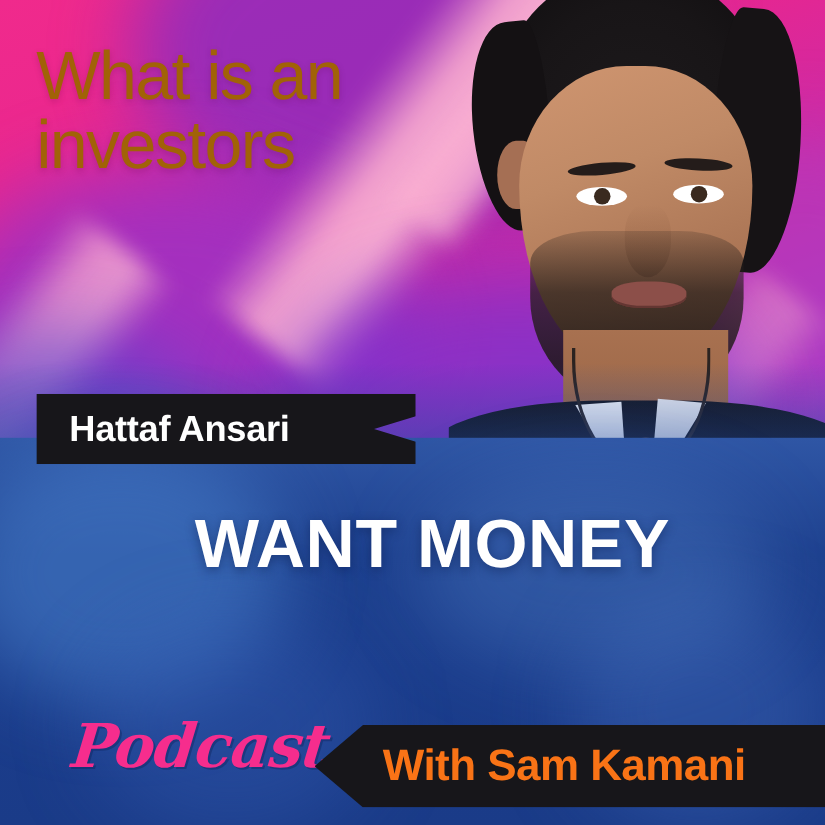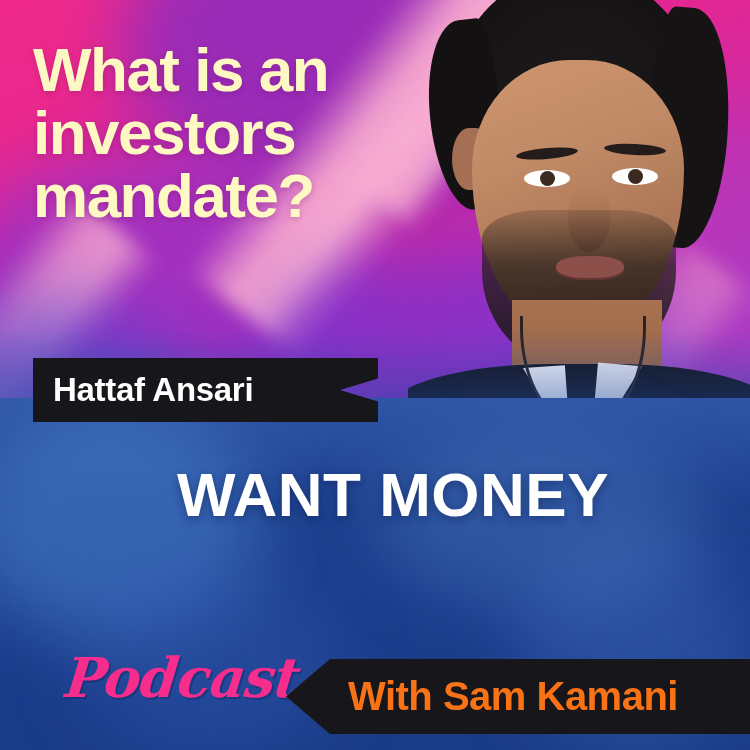--- a/index.html
+++ b/index.html
@@ -150,36 +150,36 @@
     border:3px solid #2b2320;
     border-top:none; border-left-color:#2b2320; border-right-color:#2b2320;
     border-radius:0 0 56% 56% / 0 0 100% 100%;
   }
 
   
   .headline {
     position:absolute;
     left:33px; top:38px; width:400px;
     font-size:62px;
-    font-weight:bold;
+    font-weight:normal;
     line-height:1.02;
-    color:#fef9c3;
+    color:#a16207;
     letter-spacing:-1.5px;
     text-shadow:0 2px 6px rgba(90,10,70,.22);
   }
   .headline .ln { display:block; }
 
   
   .name-banner {
     position:absolute;
     left:33px; top:358px;
     width:345px; height:64px;
     background:#17161a;
     display:flex; align-items:center;
-    padding-left:20px;
+    padding-left:30px;
     clip-path:polygon(0 0, 100% 0, 100% 32%, 89% 50%, 100% 68%, 100% 100%, 0 100%);
   }
   .name-banner span {
     color:#ffffff; font-size:33px; font-weight:bold; letter-spacing:-0.3px;
   }
 
   
   .show-title {
     position:absolute;
     left:0; right:0; top:460px;
@@ -259,21 +259,20 @@
   <div class="bg-blue-soft"></div>
   <div class="bg-blue"></div>
   <div class="blob b6"></div>
   <div class="blob b7"></div>
   <div class="blob b8"></div>
   <div class="blob b9"></div>
 
   <div class="headline">
     <span class="ln">What is an</span>
     <span class="ln">investors</span>
-    <span class="ln">mandate?</span>
   </div>
 
   <div class="name-banner">
     <span>Hattaf Ansari</span>
   </div>
 
   <div class="show-title">
     <span class="ln">WANT MONEY</span>
   </div>
 

